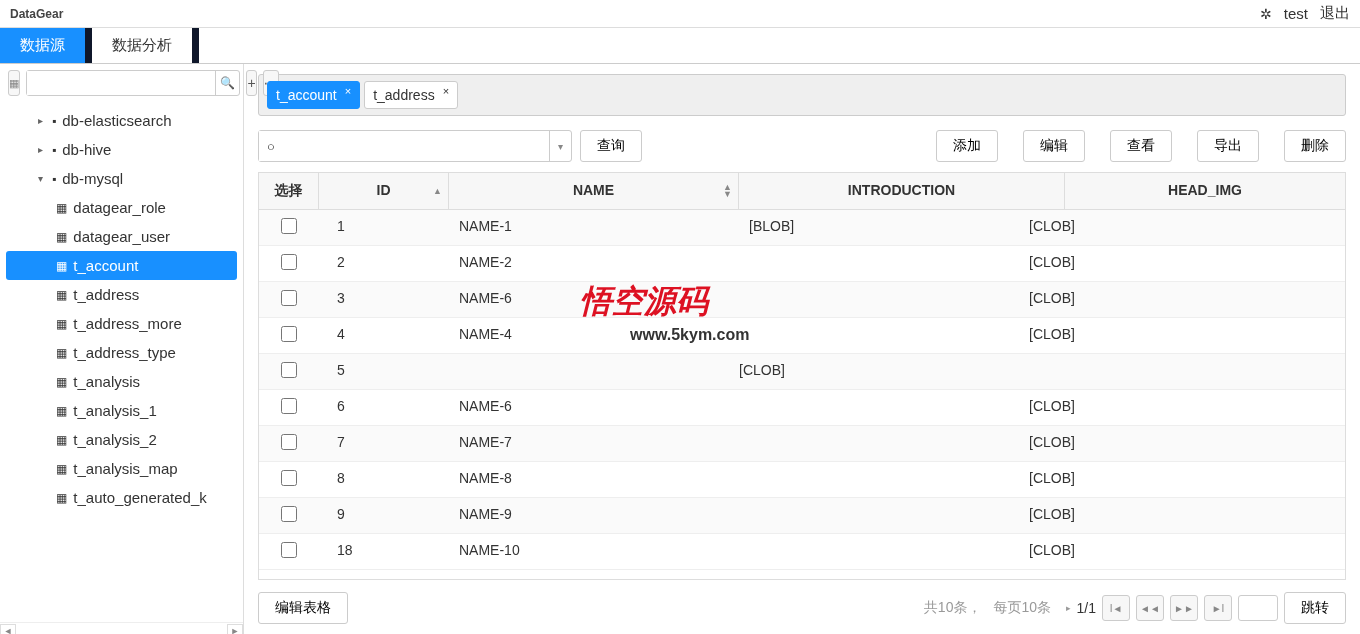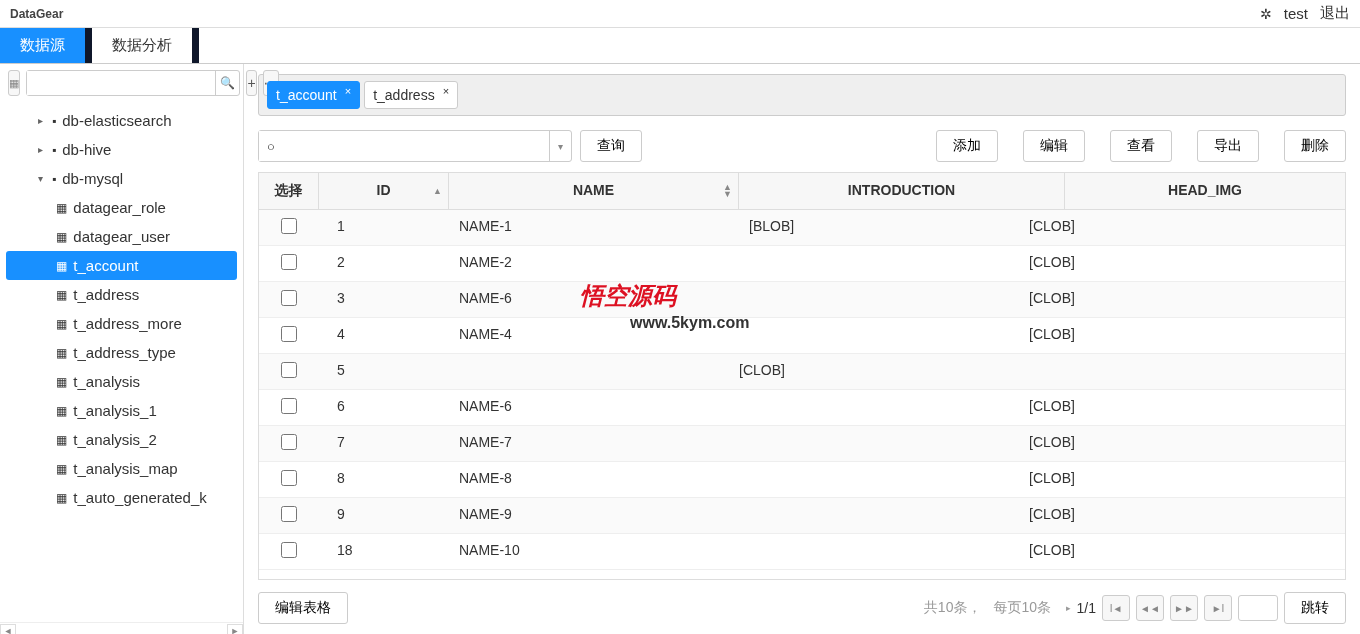--- a/index.html
+++ b/index.html
@@ -61,21 +61,21 @@
 .td.col-sel { text-align: center; }
 .td.col-id { padding-left: 18px; }
 .td.col-name { padding-left: 10px; }
 .footer-bar { display: flex; align-items: center; padding: 12px 0 4px 0; gap: 6px; }
 .page-info { color: #999; margin-right: 6px; }
 .page-size { color: #999; display: flex; align-items: center; gap: 15px; cursor: pointer; }
 .page-num { margin: 0 0; }
 .pager-btn { width: 28px; height: 26px; border: 1px solid #ccc; border-radius: 3px; display: flex; align-items: center; justify-content: center; cursor: pointer; font-size: 10px; color: #888; background: #f7f7f7; }
 .pager-input { width: 40px; height: 26px; border: 1px solid #ccc; border-radius: 3px; text-align: center; }
 .watermark { position: absolute; left: 580px; top: 280px; pointer-events: none; }
-.wm-text { font-family: "KaiTi","STKaiti",serif; font-size: 24px; font-weight: bold; color: #d12; font-style: italic; }
+.wm-text { font-family: "KaiTi","STKaiti",serif; font-size: 32px; font-weight: bold; color: #d12; font-style: italic; }
 .wm-url { font-size: 16px; color: #333; font-weight: bold; margin-top: 2px; margin-left: 50px; }
 input[type=checkbox] { width: 16px; height: 16px; }
 </style>
 </head>
 <body>
 
 <div class="header">
   <div class="app-title">DataGear</div>
   <div class="header-right">
     <span class="gear-icon">✲</span>

